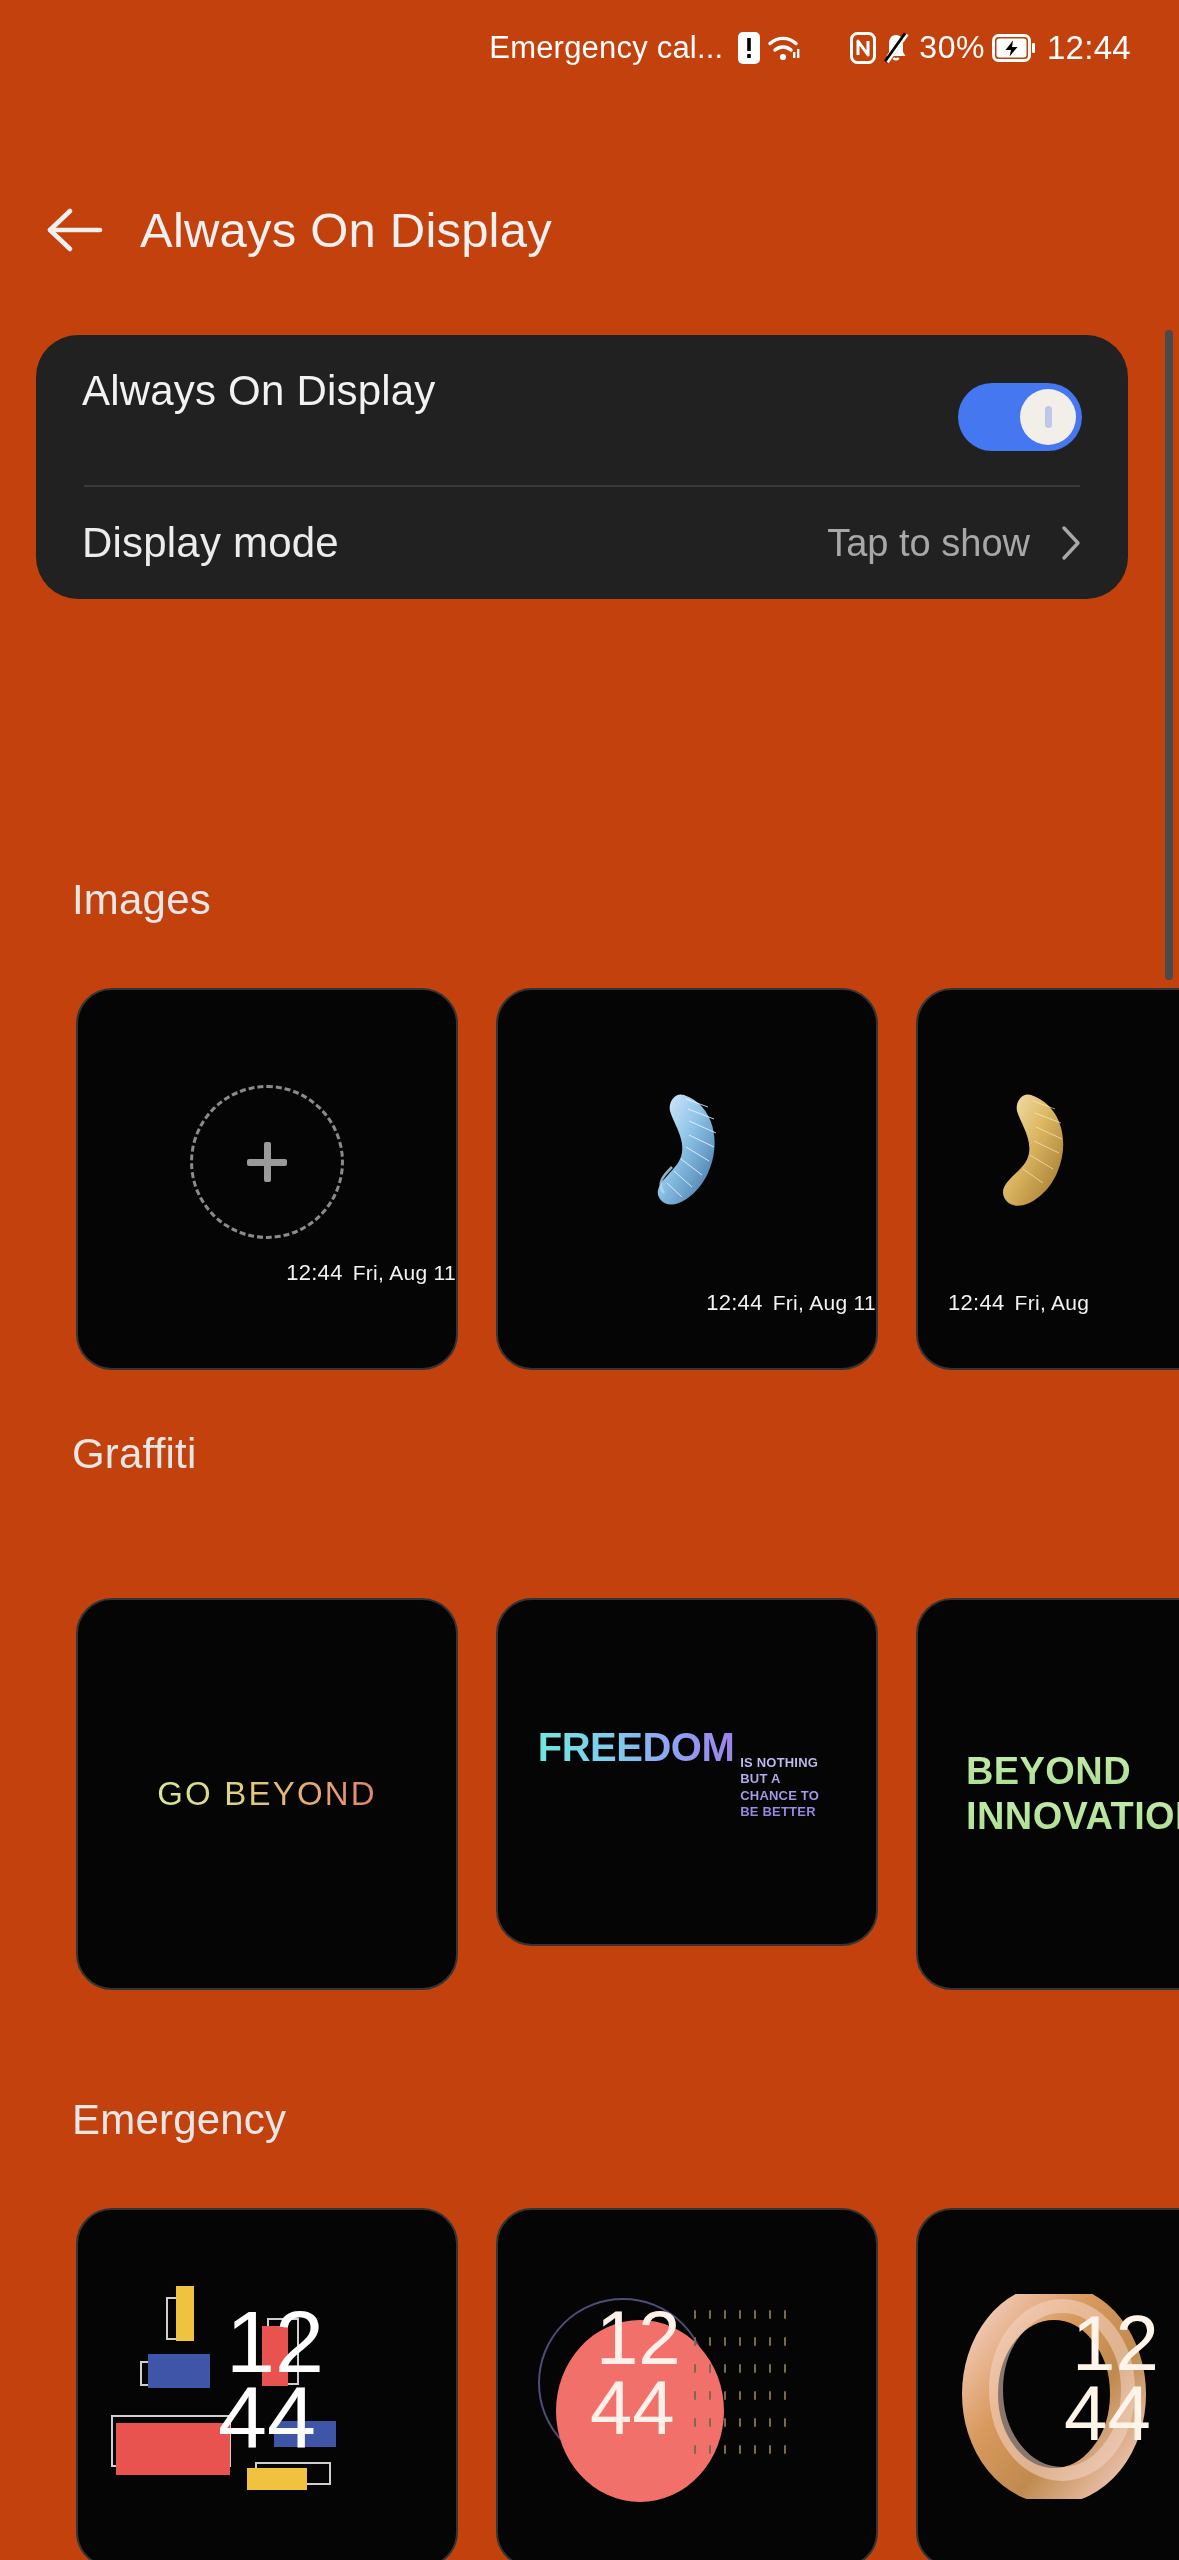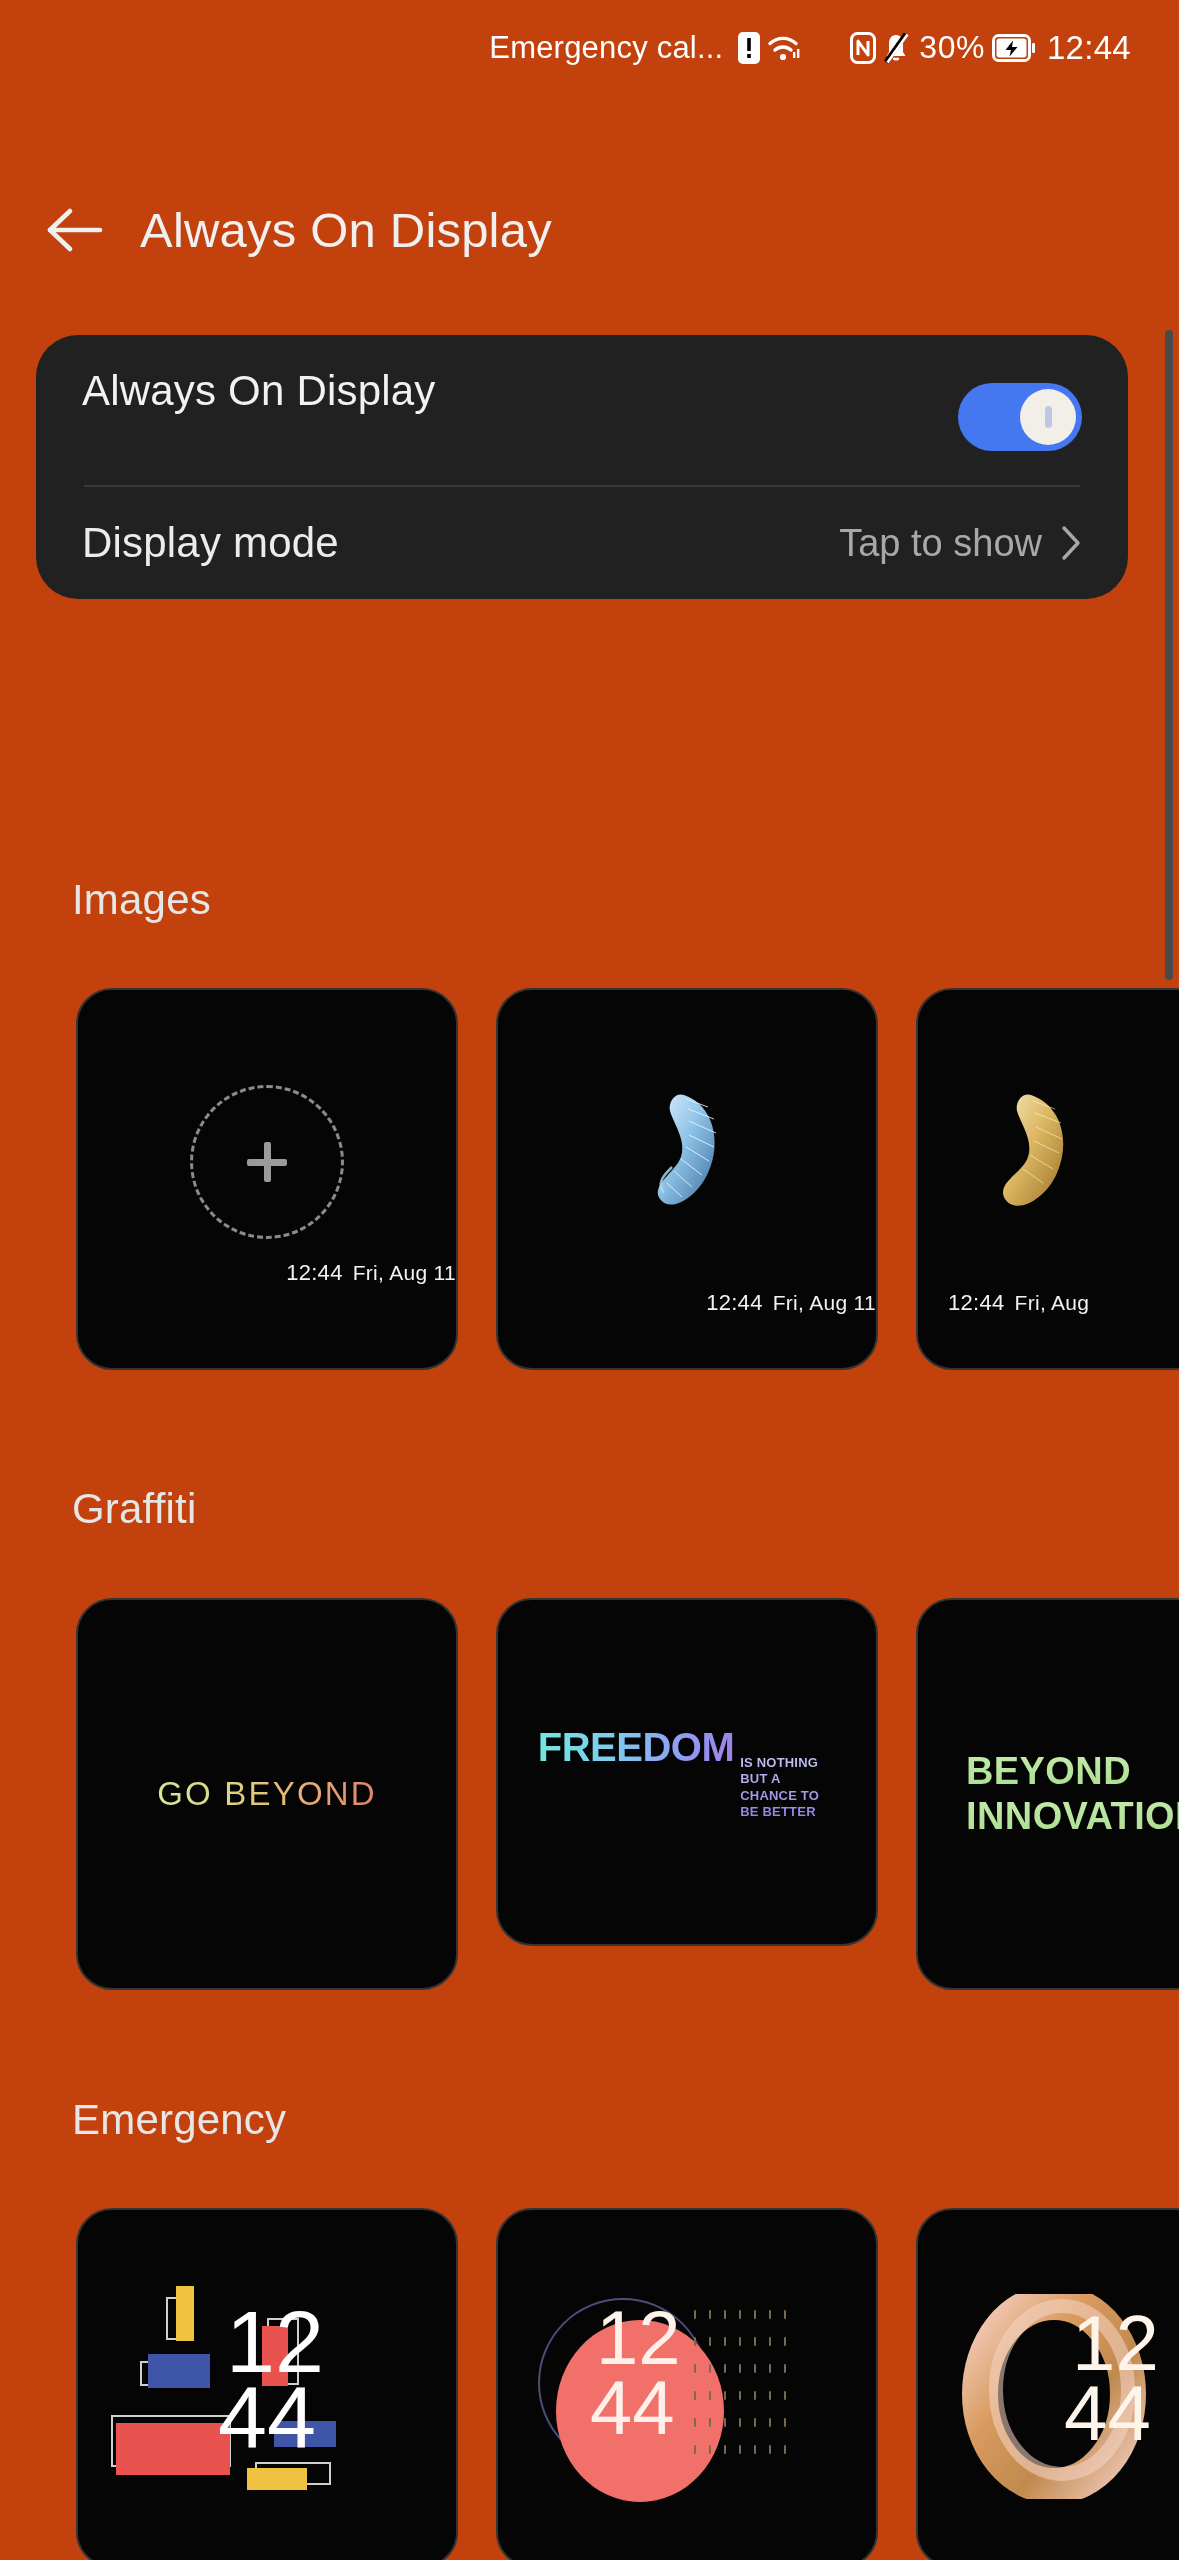--- a/index.html
+++ b/index.html
@@ -42,21 +42,21 @@
     margin-top: 16px; width: 124px; height: 68px; border-radius: 34px;
     background: #4477f0; position: relative; flex: none;
   }
   .switch .knob {
     position: absolute; top: 6px; right: 6px; width: 56px; height: 56px;
     border-radius: 50%; background: #f1efe8;
     display: flex; align-items: center; justify-content: center;
   }
   .switch .knob i { display: block; width: 7px; height: 22px; border-radius: 4px; background: #bfc6e8; }
   .divider { height: 2px; background: #3a3a3a; margin: 0 2px; }
-  .mode-row { display: flex; align-items: center; height: 112px; }
+  .mode-row { display: flex; align-items: center; height: 112px; gap: 12px; }
   .mode-label { font-size: 42px; color: #ececec; flex: 1; letter-spacing: .2px; }
   .mode-value { font-size: 38px; color: #a8a8a8; }
   .chev { margin-left: 18px; display: inline-flex; }
 
   
   .section-title { position: absolute; left: 72px; font-size: 42px; color: #e6e6e6; letter-spacing: .2px; }
   .row { position: absolute; left: 0; right: 0; display: flex; gap: 38px; padding-left: 76px; }
   .tile {
     width: 382px; height: 382px; flex: none;
     border: 2px solid #343434; border-radius: 36px; background: #050505;
@@ -259,21 +259,21 @@
             <path d="M74 20 L96 28 M76 32 L102 42 M77 46 L103 58 M75 60 L100 72 M71 74 L94 88 M64 88 L84 102" fill="none"></path>
           </g>
         </svg>
       </span>
       <div class="tile-clock" style="top:300px;left:30px;right:auto;text-align:left">
         <span class="t">12:44</span><span class="d">Fri, Aug</span>
       </div>
     </div>
   </div>
 
-  <div class="section-title" style="top:1485px">Graffiti</div>
+  <div class="section-title" style="top:1430px">Graffiti</div>
   <div class="row" style="top:1598px">
 
     <div class="tile" style="height:392px">
       <div class="graf-center">
         <span class="graf-go">GO BEYOND</span>
       </div>
     </div>
 
     <div class="tile" style="height:348px">
       <div class="graf-center graf-free">

